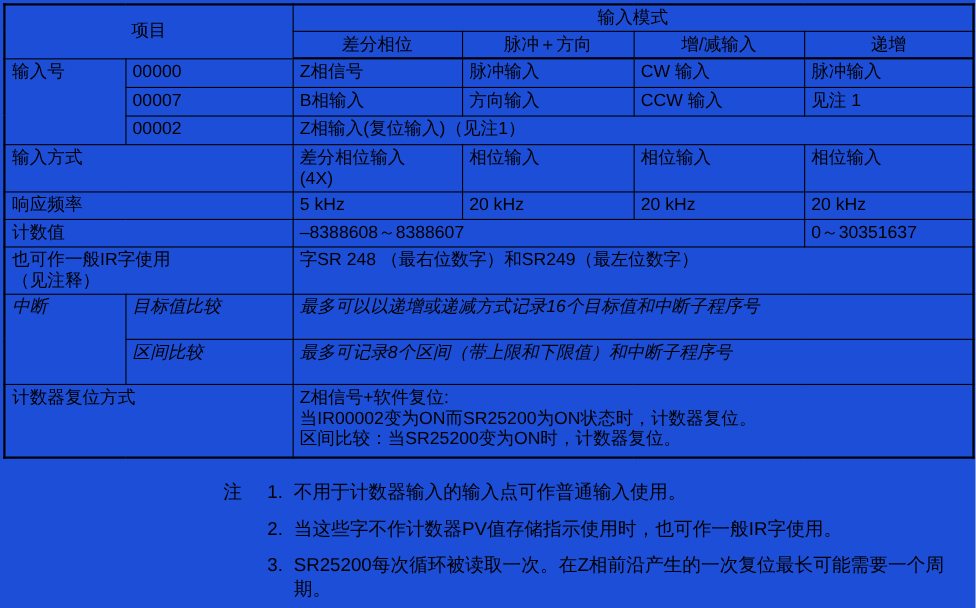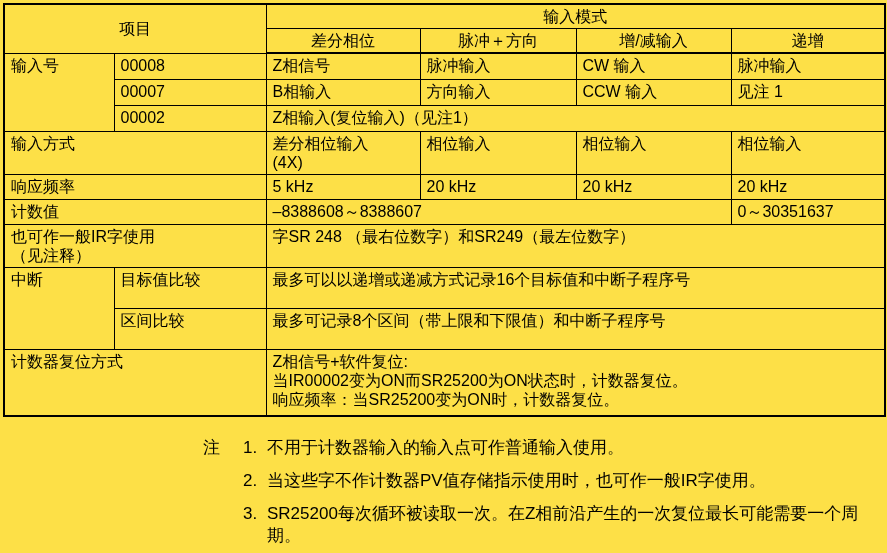--- a/index.html
+++ b/index.html
@@ -1,17 +1,17 @@
 <!DOCTYPE html>
 <html><head>
 <meta charset="utf-8">
 <style>
   html,body{margin:0;padding:0;background:#fff;}
   .page{
-    position:relative;width:887px;height:553px;background:#fde047;
+    position:relative;width:887px;height:553px;background:#1d4ed8;
     font-family:"Liberation Sans","DejaVu Sans",sans-serif;color:#000;
     overflow:hidden;
   }
   table.spec{
     position:absolute;left:3px;top:3px;width:881px;
     border-collapse:collapse;table-layout:fixed;
     border:2px solid #000;
   }
   table.spec th,table.spec td{
     border:1px solid #000;
@@ -23,21 +23,21 @@
   }
   table.spec th{text-align:center;vertical-align:middle;padding:1px 2px;}
   th.item-hdr{vertical-align:top;padding-top:4px;border-bottom:2px solid #000;}
   tr.hdr2 th{border-bottom:2px solid #000;}
   tr.rh-hdr1{height:24px;}
   tr.rh-hdr2{height:25px;}
   tr.rh-26{height:26px;}
   tr.rh-42{height:42px;margin-left:28px;}
   tr.rh-25{height:25px;margin-top:48px;}
   tr.rh-43{height:43px;}
-  tr.rh-41{height:41px;}
+  tr.rh-41{height:41px;font-style:italic;}
   tr.rh-67{height:67px;}
   .notes{
     position:absolute;left:203px;top:437px;
     display:flex;font-size:17px;line-height:22px;
   }
   .notes-label{width:40px;flex-shrink:0;}
   .note-items{display:flex;flex-direction:column;gap:11px;width:622px;}
   .note-item{display:flex;}
   .note-num{width:24px;flex-shrink:0;}
   .note-text{width:600px;}
@@ -65,21 +65,21 @@
 
     <tr class="rh-hdr2 hdr2">
       <th>差分相位</th>
       <th>脉冲＋方向</th>
       <th>增/减输入</th>
       <th>递增</th>
     </tr>
 
     <tr class="rh-26">
       <td rowspan="3">输入号</td>
-      <td>00008</td>
+      <td>00000</td>
       <td>Z相信号</td>
       <td>脉冲输入</td>
       <td>CW 输入</td>
       <td>脉冲输入</td>
     </tr>
     <tr class="rh-26">
       <td>00007</td>
       <td>B相输入</td>
       <td>方向输入</td>
       <td>CCW 输入</td>
@@ -126,21 +126,21 @@
     </tr>
     <tr class="rh-41">
       <td>区间比较</td>
       <td colspan="4">最多可记录8个区间（带上限和下限值）和中断子程序号</td>
     </tr>
 
     <tr class="rh-67">
       <td colspan="2">计数器复位方式</td>
       <td colspan="4">Z相信号+软件复位:
 当IR00002变为ON而SR25200为ON状态时，计数器复位。
-响应频率：当SR25200变为ON时，计数器复位。</td>
+区间比较：当SR25200变为ON时，计数器复位。</td>
     </tr>
   </tbody>
     </table>
 
   <div class="notes">
     <div class="notes-label">注</div>
     <div class="note-items">
       <div class="note-item">
         <span class="note-num">1.</span>
         <span class="note-text">不用于计数器输入的输入点可作普通输入使用。</span>

